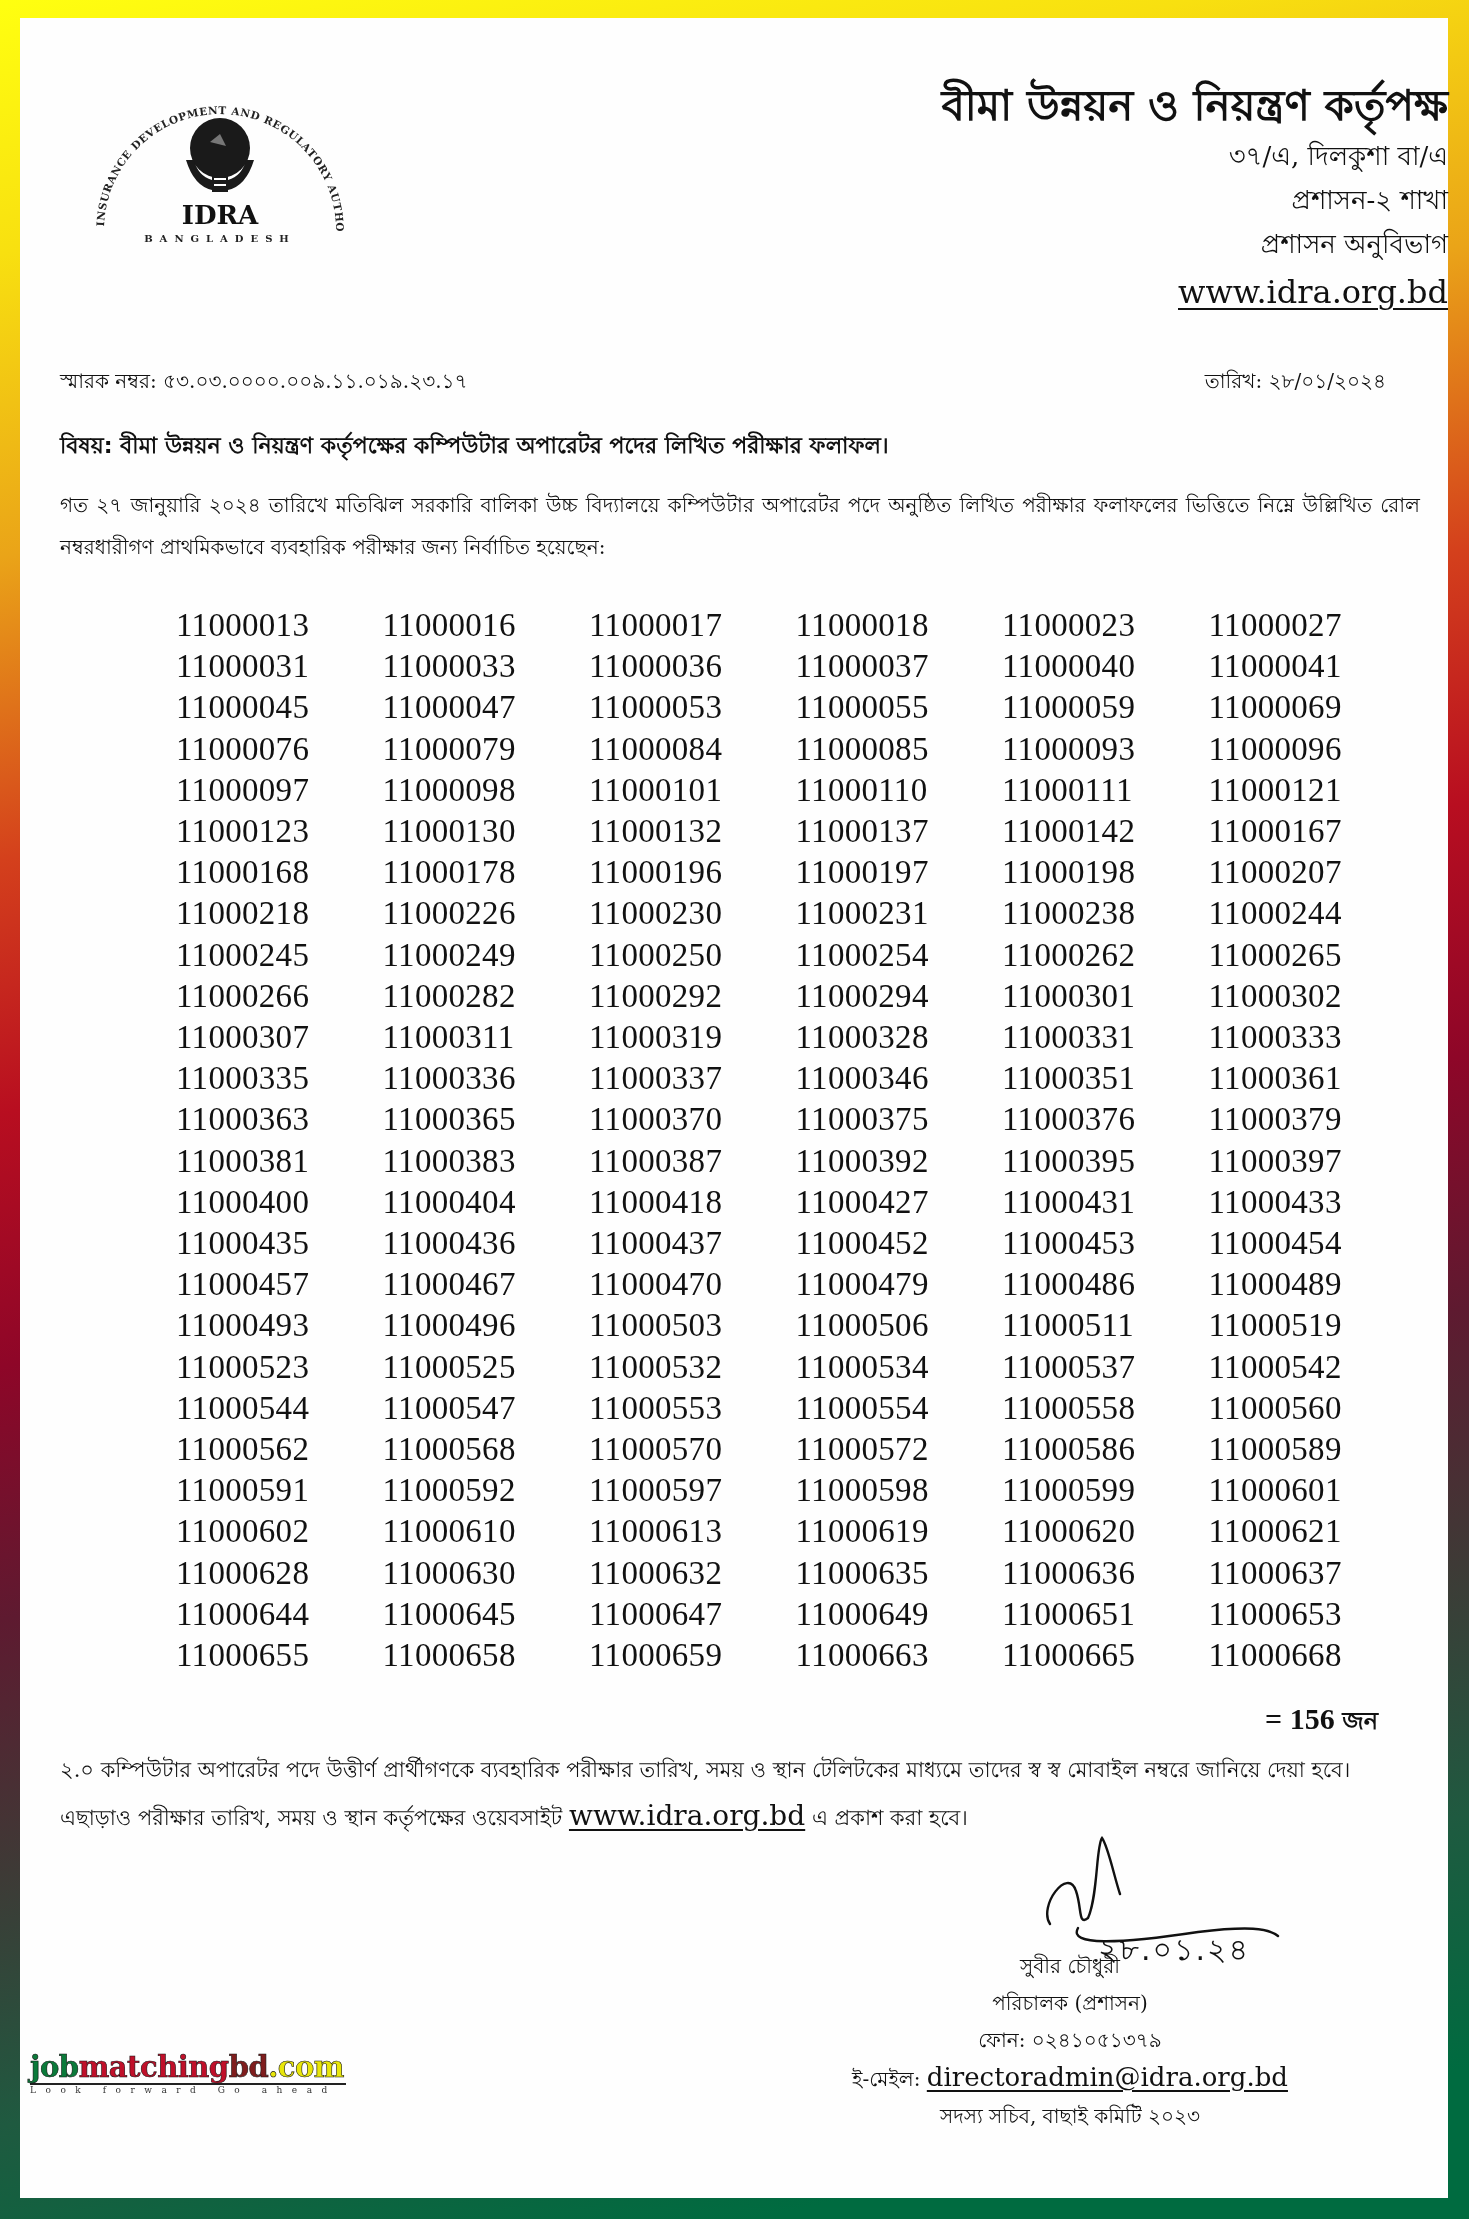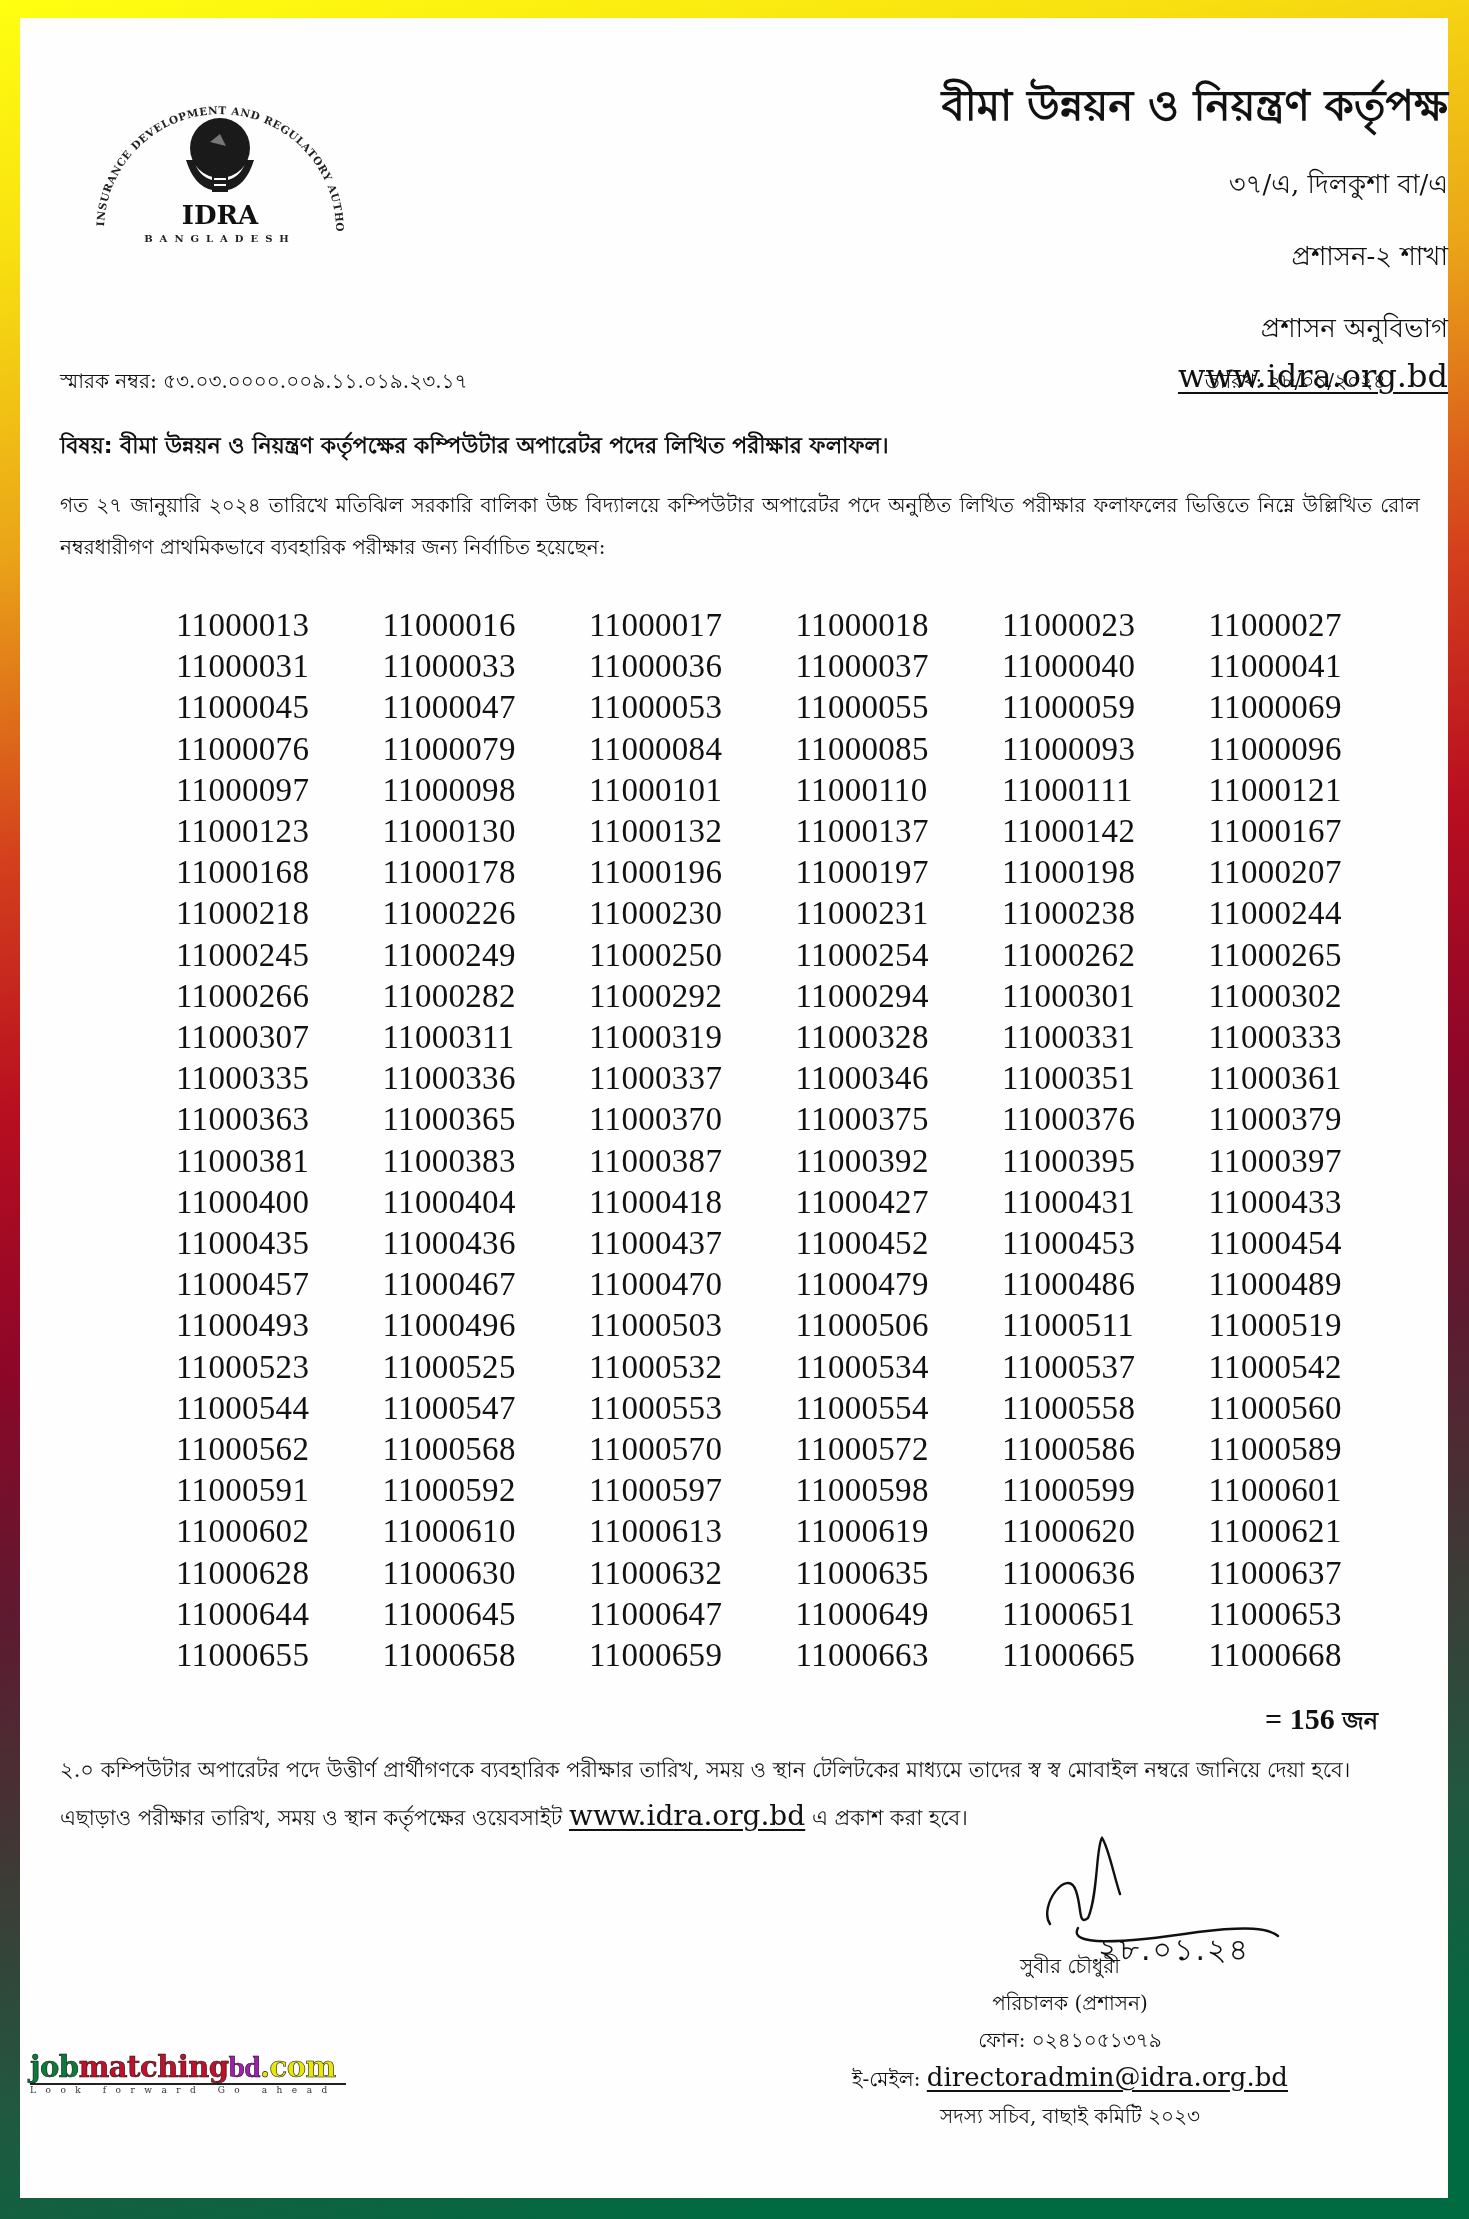--- a/index.html
+++ b/index.html
@@ -31,21 +31,20 @@
       font-weight: 700;
       font-size: 42px;
       letter-spacing: 0px;
       line-height: 56px;
       margin-left: 6px;
     }
     .hdr-line {
       font-family: "DejaVu Serif", serif;
       font-size: 26px;
       line-height: 44px;
-      margin-top: 28px;
     }
     .hdr-web {
       font-family: "DejaVu Serif", serif;
       font-size: 32px;
       text-decoration: underline;
       text-underline-offset: 5px;
       text-decoration-thickness: 2px;
       line-height: 48px;
       margin-top: 2px;
       display: inline-block;
@@ -123,21 +122,21 @@
     .wm .brand {
       font-family: "DejaVu Serif", serif;
       font-weight: 900;
       font-size: 29px;
       letter-spacing: -0.5px;
       line-height: 30px;
       -webkit-text-stroke: 0.6px #111;
     }
     .wm .b1 { color: #0b7a3a; }
     .wm .b2 { color: #c0102a; }
-    .wm .b3 { color: #a21caf; font-family: Liberation Serif, serif; }
+    .wm .b3 { color: #7f1d1d; }
     .wm .b4 { color: #e8e60a; }
     .wm .rule { height: 2px; background: #222; width: 316px; margin-top: 1px; }
     .wm .tag {
       font-family: "DejaVu Serif", serif;
       font-size: 9px;
       letter-spacing: 9.5px;
       color: #333;
       line-height: 11px;
     }
   </style>

